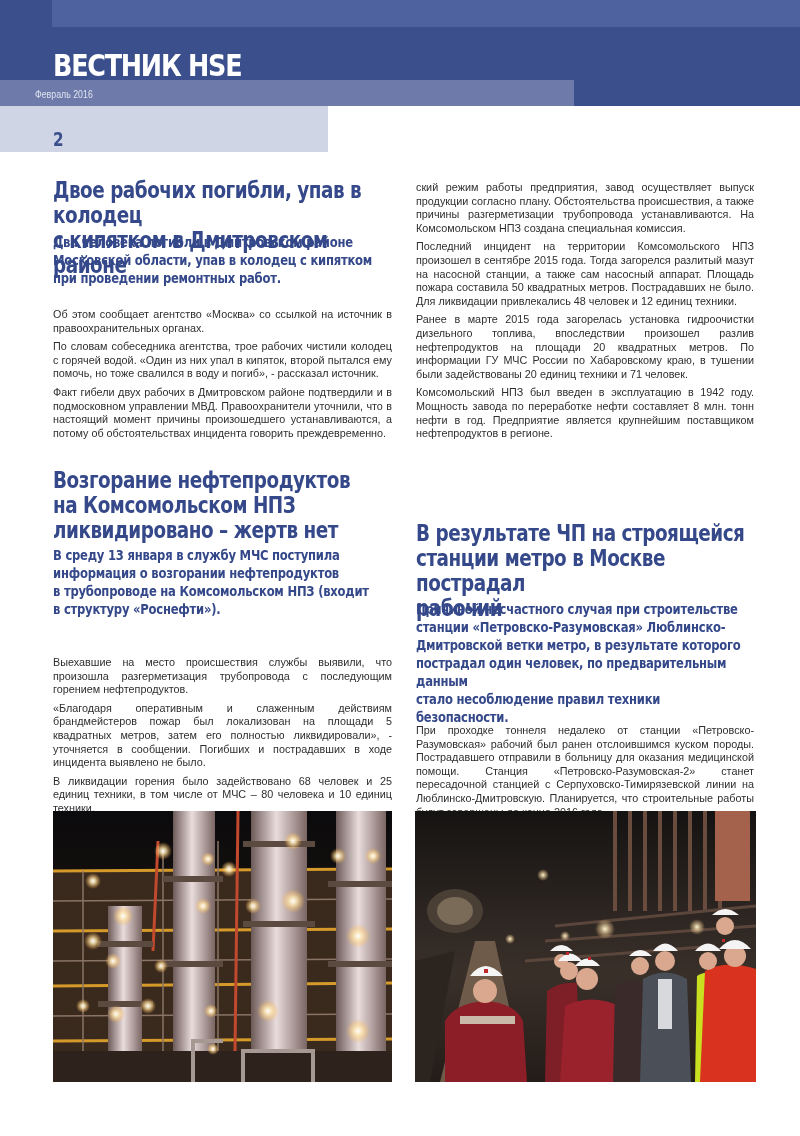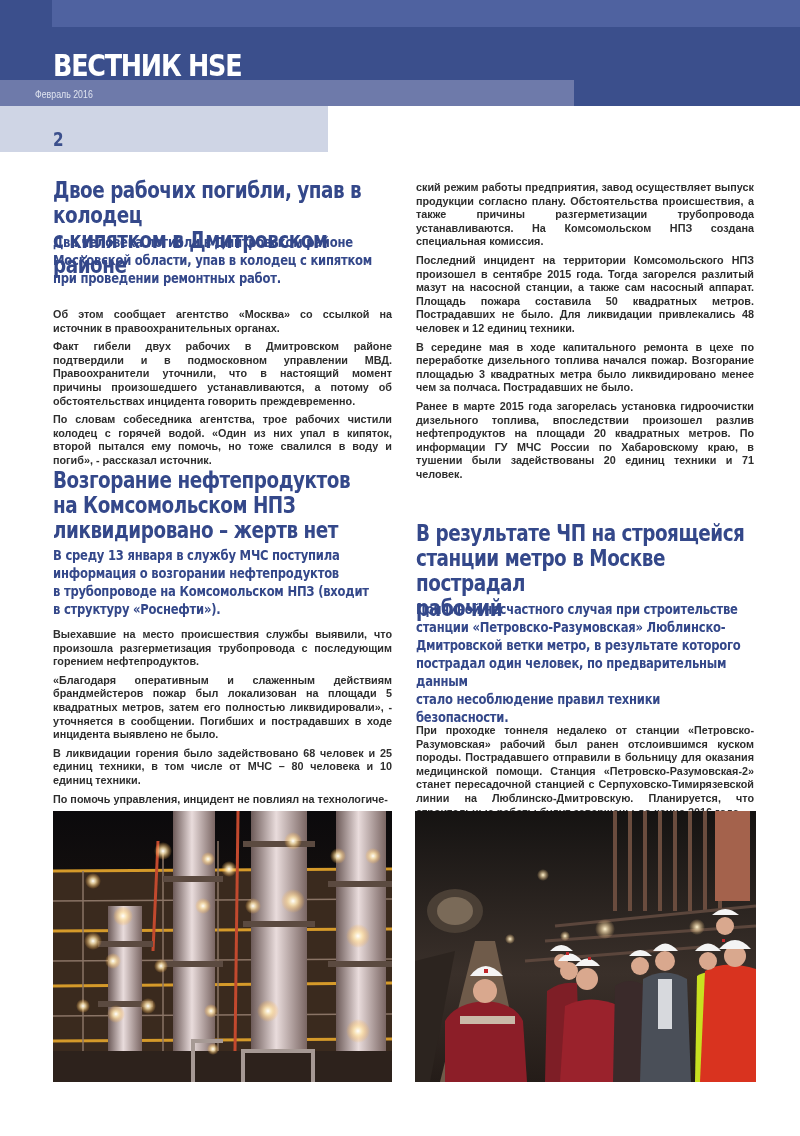--- a/index.html
+++ b/index.html
@@ -38,21 +38,21 @@
     color: #34488a; font-size: 23px; line-height: 25px; letter-spacing: -0.6px;
     transform: scaleX(0.8); transform-origin: left top; width: 125%;
   }
   .lead {
     position: absolute; font-family: "DejaVu Sans", sans-serif; font-weight: bold;
     color: #34488a; font-size: 14.5px; line-height: 18px; letter-spacing: -0.3px;
     transform: scaleX(0.8); transform-origin: left top; width: 125%;
   }
   .body-txt {
     position: absolute; font-family: "Liberation Sans", sans-serif;
-    font-size: 10.8px; line-height: 13.6px; color: #2e2e2e; text-align: justify; font-weight: bold;
+    font-size: 10.8px; line-height: 13.6px; color: #2e2e2e; text-align: justify;
   }
   .body-txt p { margin-bottom: 5px; }
 
   .photo { position: absolute; overflow: hidden; }
 </style>
 </head>
 <body>
 
 <div class="hdr-dark"></div>
 <div class="hdr-top-light"></div>
@@ -68,36 +68,36 @@
     <div>Двое рабочих погибли, упав в колодец</div>
     <div>с кипятком в Дмитровском районе</div>
   </div>
   <div class="lead" style="top:233px;">
     <div>Два человека погибли в Дмитровском районе</div>
     <div>Московской области, упав в колодец с кипятком</div>
     <div>при проведении ремонтных работ.</div>
   </div>
   <div class="body-txt" style="top:308px; left:0; width:339px;">
     <p>Об этом сообщает агентство «Москва» со ссылкой на источник в правоохранительных органах.</p>
+    <p>По словам собеседника агентства, трое рабочих чистили колодец с горячей водой. «Один из них упал в кипяток, второй пытался ему помочь, но тоже свалился в воду и погиб», - рассказал источник.</p>
     <p>Факт гибели двух рабочих в Дмитровском районе подтвердили и в подмосковном управлении МВД. Правоохранители уточнили, что в настоящий момент причины произошедшего устанавливаются, а потому об обстоятельствах инцидента говорить преждевременно.</p>
-    <p>По словам собеседника агентства, трое рабочих чистили колодец с горячей водой. «Один из них упал в кипяток, второй пытался ему помочь, но тоже свалился в воду и погиб», - рассказал источник.</p>
   </div>
 
   <div class="h1" style="top:468px;">
     <div>Возгорание нефтепродуктов</div>
     <div>на Комсомольском НПЗ</div>
     <div>ликвидировано – жертв нет</div>
   </div>
   <div class="lead" style="top:546px;">
     <div>В среду 13 января в службу МЧС поступила</div>
     <div>информация о возгорании нефтепродуктов</div>
     <div>в трубопроводе на Комсомольском НПЗ (входит</div>
     <div>в структуру «Роснефти»).</div>
   </div>
-  <div class="body-txt" style="top:628px; left:0; width:339px;">
+  <div class="body-txt" style="top:656px; left:0; width:339px;">
     <p>Выехавшие на место происшествия службы выявили, что произошла разгерметизация трубопровода с последующим горением нефтепродуктов.</p>
     <p>«Благодаря оперативным и слаженным действиям брандмейстеров пожар был локализован на площади 5 квадратных метров, затем его полностью ликвидировали», - уточняется в сообщении. Погибших и пострадавших в ходе инцидента выявлено не было.</p>
     <p>В ликвидации горения было задействовано 68 человек и 25 единиц техники, в том числе от МЧС – 80 человека и 10 единиц техники.</p>
     <p>По помочь управления, инцидент не повлиял на технологиче-</p>
   </div>
 
   <div class="photo" style="top:811px; left:0; width:339px; height:271px;">
     <svg width="339" height="271" viewBox="0 0 339 271">
       <defs>
         <linearGradient id="sky" x1="0" y1="0" x2="0" y2="1">
@@ -188,22 +188,22 @@
       </g>
     </svg>
   </div>
 </div>
 
 <div class="col col-right">
 
   <div class="body-txt" style="top:181px; left:0; width:338px;">
     <p>ский режим работы предприятия, завод осуществляет выпуск продукции согласно плану. Обстоятельства происшествия, а также причины разгерметизации трубопровода устанавливаются. На Комсомольском НПЗ создана специальная комиссия.</p>
     <p>Последний инцидент на территории Комсомольского НПЗ произошел в сентябре 2015 года. Тогда загорелся разлитый мазут на насосной станции, а также сам насосный аппарат. Площадь пожара составила 50 квадратных метров. Пострадавших не было. Для ликвидации привлекались 48 человек и 12 единиц техники.</p>
-    <p>В середине мая в ходе капитального ремонта в цехе по переработке дизельного топлива начался пожар. Возгорание площадью 3 квадратных метра было ликвидировано менее чем за полчаса. Пострадавших не было.</p>
     <p>Ранее в марте 2015 года загорелась установка гидроочистки дизельного топлива, впоследствии произошел разлив нефтепродуктов на площади 20 квадратных метров. По информации ГУ МЧС России по Хабаровскому краю, в тушении были задействованы 20 единиц техники и 71 человек.</p>
+    <p>Комсомольский НПЗ был введен в эксплуатацию в 1942 году. Мощность завода по переработке нефти составляет 8 млн. тонн нефти в год. Предприятие является крупнейшим поставщиком нефтепродуктов в регионе.</p>
   </div>
 
   <div class="h1" style="top:521px;">
     <div>В результате ЧП на строящейся</div>
     <div>станции метро в Москве пострадал</div>
     <div>рабочий</div>
   </div>
   <div class="lead" style="top:600px;">
     <div>Причиной несчастного случая при строительстве</div>
     <div>станции «Петровско-Разумовская» Люблинско-</div>

